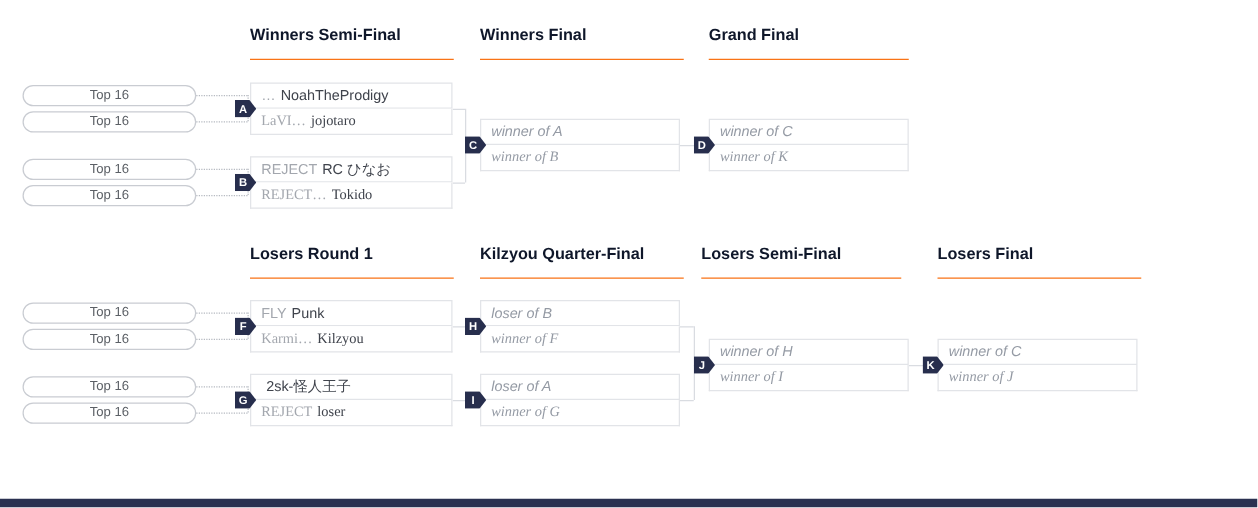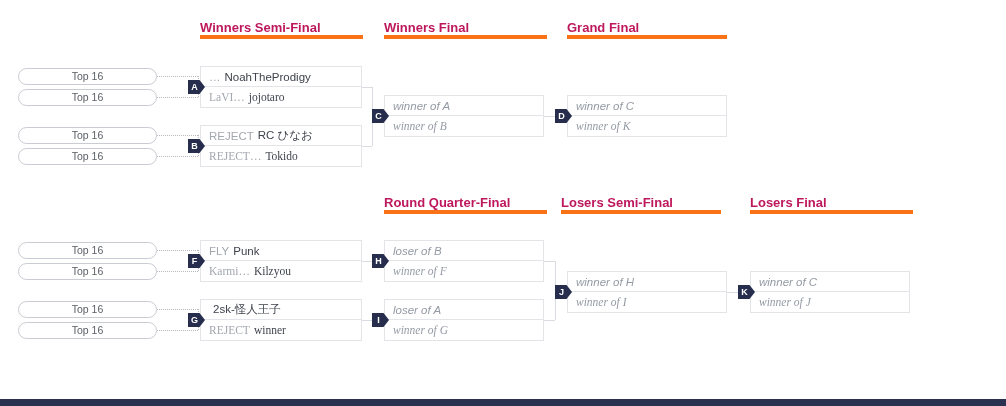--- a/index.html
+++ b/index.html
@@ -4,23 +4,23 @@
 <style>
   * { box-sizing: border-box; }
   html,body { margin:0; padding:0; }
   body {
     width:1006px; height:406px; position:relative; overflow:hidden;
     background:#ffffff;
     font-family:"Liberation Sans", sans-serif;
   }
   .header {
     position:absolute;
-    font-weight:bold; font-size:13px; color:#be185d;
-    padding-bottom:0;
-    border-bottom:4px solid #f97316;
+    font-weight:bold; font-size:13px; color:#0f172a;
+    padding-bottom:12px;
+    border-bottom:1px solid #f97316;
     white-space:nowrap;
   }
   .pill {
     position:absolute; left:18px; width:139px; height:17px;
     border:1px solid #c9ccd2; border-radius:9px; background:#ffffff;
     color:#5c6066; font-size:10.5px; line-height:15px; text-align:center;
     z-index:2; cursor:pointer;
   }
   .dot-h { position:absolute; border-top:1px dotted #b6bac1; height:0; }
   .dot-v { position:absolute; border-left:1px dotted #b6bac1; width:0; }
@@ -52,21 +52,22 @@
   }
 </style>
 </head>
 <body>
 
 <div style="position:absolute;inset:0;">
 
   <div class="header" style="left:200px;top:20px;width:163px">Winners Semi-Final</div>
   <div class="header" style="left:384px;top:20px;width:163px">Winners Final</div>
   <div class="header" style="left:567px;top:20px;width:160px">Grand Final</div>
-  <div class="header" style="left:384px;top:195px;width:163px">Round Quarter-Final</div>
+  <div class="header" style="left:200px;top:195px;width:163px">Losers Round 1</div>
+  <div class="header" style="left:384px;top:195px;width:163px">Kilzyou Quarter-Final</div>
   <div class="header" style="left:561px;top:195px;width:160px">Losers Semi-Final</div>
   <div class="header" style="left:750px;top:195px;width:163px">Losers Final</div>
 
   <div class="pill" style="top:68px">Top 16</div>
   <div class="pill" style="top:89px">Top 16</div>
   <div class="pill" style="top:127px">Top 16</div>
   <div class="pill" style="top:148px">Top 16</div>
 
   <div class="pill" style="top:242px">Top 16</div>
   <div class="pill" style="top:263px">Top 16</div>
@@ -156,21 +157,21 @@
   </div>
 
   <div class="match" style="left:200px;top:299px;width:162px">
     <div class="badge">G</div>
     <div class="row">
       <span class="prefix"></span>
         <span class="pname">2sk-怪人王子</span>
     </div>
     <div class="row">
       <span class="prefix">REJECT</span>
-        <span class="pname">winner</span>
+        <span class="pname">loser</span>
     </div>
   </div>
 
   <div class="match" style="left:384px;top:240px;width:160px">
     <div class="badge">H</div>
     <div class="row">
       <span class="placeholder">loser of B</span>
     </div>
     <div class="row">
       <span class="placeholder">winner of F</span>

